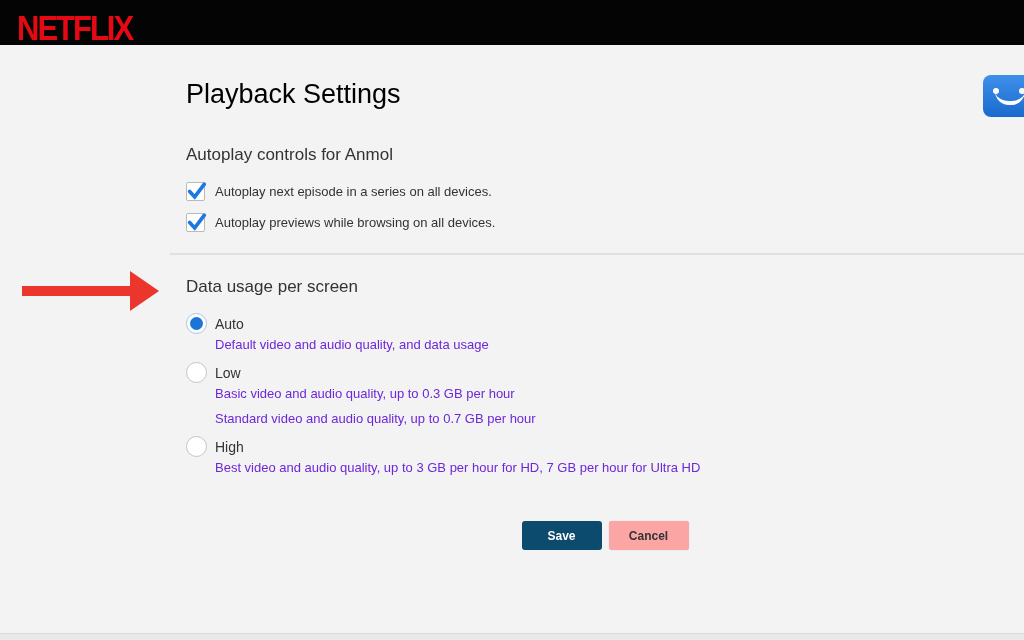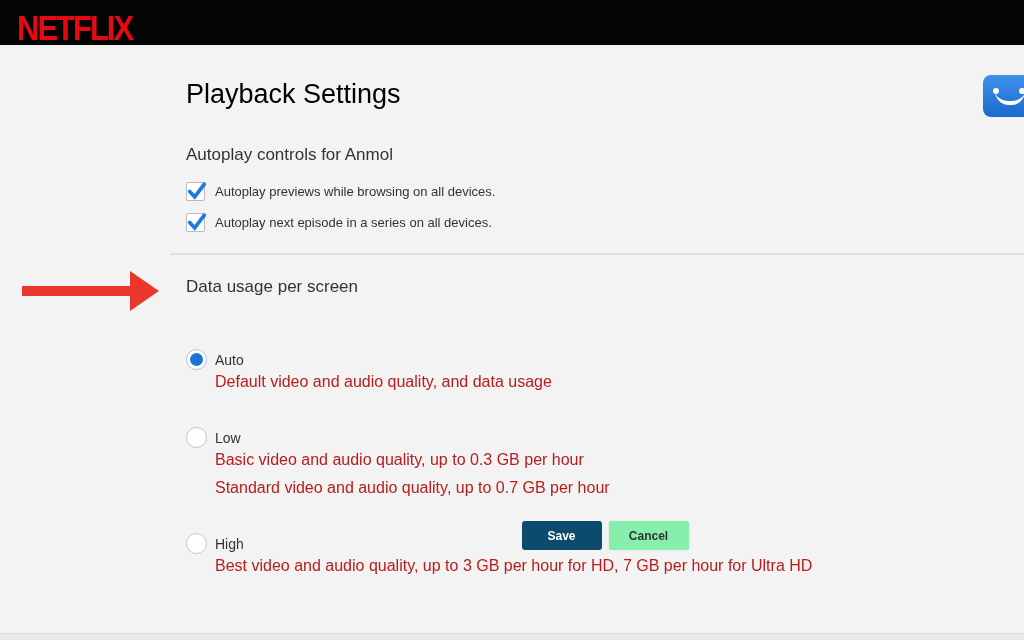--- a/index.html
+++ b/index.html
@@ -96,57 +96,57 @@
     width: 0; height: 0;
     border-top: 20px solid transparent;
     border-bottom: 20px solid transparent;
     border-left: 29px solid #ea362c;
   }
 
   
   .data-usage-heading { position: absolute; left: 186px; top: 277px; }
   .radio-group { position: absolute; left: 186px; top: 313px; }
   .radio-row { margin-bottom: 10px; cursor: pointer; }
-  .radio-line { display: flex; align-items: center; height: 21px; margin-top: 36px; }
+  .radio-line { display: flex; align-items: center; height: 21px; }
   .radio {
     position: relative; flex: 0 0 auto;
     width: 21px; height: 21px;
     border-radius: 50%;
     background: #fff;
     border: 1px solid #c4c4c4;
   }
   .radio.selected { border-color: #a5c6ec; }
   .radio.selected::after {
     content: "";
     position: absolute; left: 3px; top: 3px;
     width: 13px; height: 13px;
     border-radius: 50%;
     background: #1b74d8;
   }
   .radio-label { margin-left: 8px; font-size: 14px; color: #333; }
   .radio-desc {
     margin: 3px 0 5px 29px;
-    font-size: 16px; color: #b91c1c;
+    font-size: 13px; color: #6d28d9;
   }
 
   
   .actions {
     position: absolute; left: 186px; top: 521px; width: 838px;
     display: flex; justify-content: center; gap: 7px;
   }
   .btn {
     min-width: 80px; height: 29px;
     border: none; border-radius: 3px;
     font-family: "Liberation Sans", sans-serif;
     font-size: 12px; font-weight: 700;
     cursor: pointer; padding: 0 14px;
   }
   .btn-save { background: #0c4a6e; color: #fff; }
   .btn-cancel {
-    background: #86efac; color: #333;
+    background: #fca5a5; color: #333;
     box-shadow: 0 0 1px rgba(0,0,0,.25);
   }
 
   
   .bottom-strip {
     position: absolute; left: 0; bottom: 0;
     width: 1024px; height: 7px;
     background: #e9e9e9;
     border-top: 1px solid #dadada;
   }
@@ -162,38 +162,38 @@
   <span class="eye left"></span>
   <span class="eye right"></span>
   <span class="smile"></span>
 </div>
 
 <main class="content">
   <h1 class="page-title">Playback Settings</h1>
 
   <section>
     <h2 class="section-heading autoplay-heading">Autoplay controls for Anmol</h2>
+
+    <div class="check-row">
+      <span class="checkbox">
+        <svg viewBox="0 0 24 24">
+          <path d="M4 12.5l5.5 6L20 4.5" stroke="#1d78e0" stroke-width="4" fill="none" stroke-linecap="round"></path>
+        </svg>
+      </span>
+      <span class="check-label">Autoplay next episode in a series on all devices.</span>
+    </div>
 
     <div class="check-row">
       <span class="checkbox">
         <svg viewBox="0 0 24 24">
           <path d="M4 12.5l5.5 6L20 4.5" stroke="#1d78e0" stroke-width="4" fill="none" stroke-linecap="round"></path>
         </svg>
       </span>
       <span class="check-label">Autoplay previews while browsing on all devices.</span>
     </div>
-
-    <div class="check-row">
-      <span class="checkbox">
-        <svg viewBox="0 0 24 24">
-          <path d="M4 12.5l5.5 6L20 4.5" stroke="#1d78e0" stroke-width="4" fill="none" stroke-linecap="round"></path>
-        </svg>
-      </span>
-      <span class="check-label">Autoplay next episode in a series on all devices.</span>
-    </div>
   </section>
 </main>
 
 <hr class="divider">
 
 <div class="red-arrow">
   <span class="shaft"></span>
   <span class="head"></span>
 </div>
 

